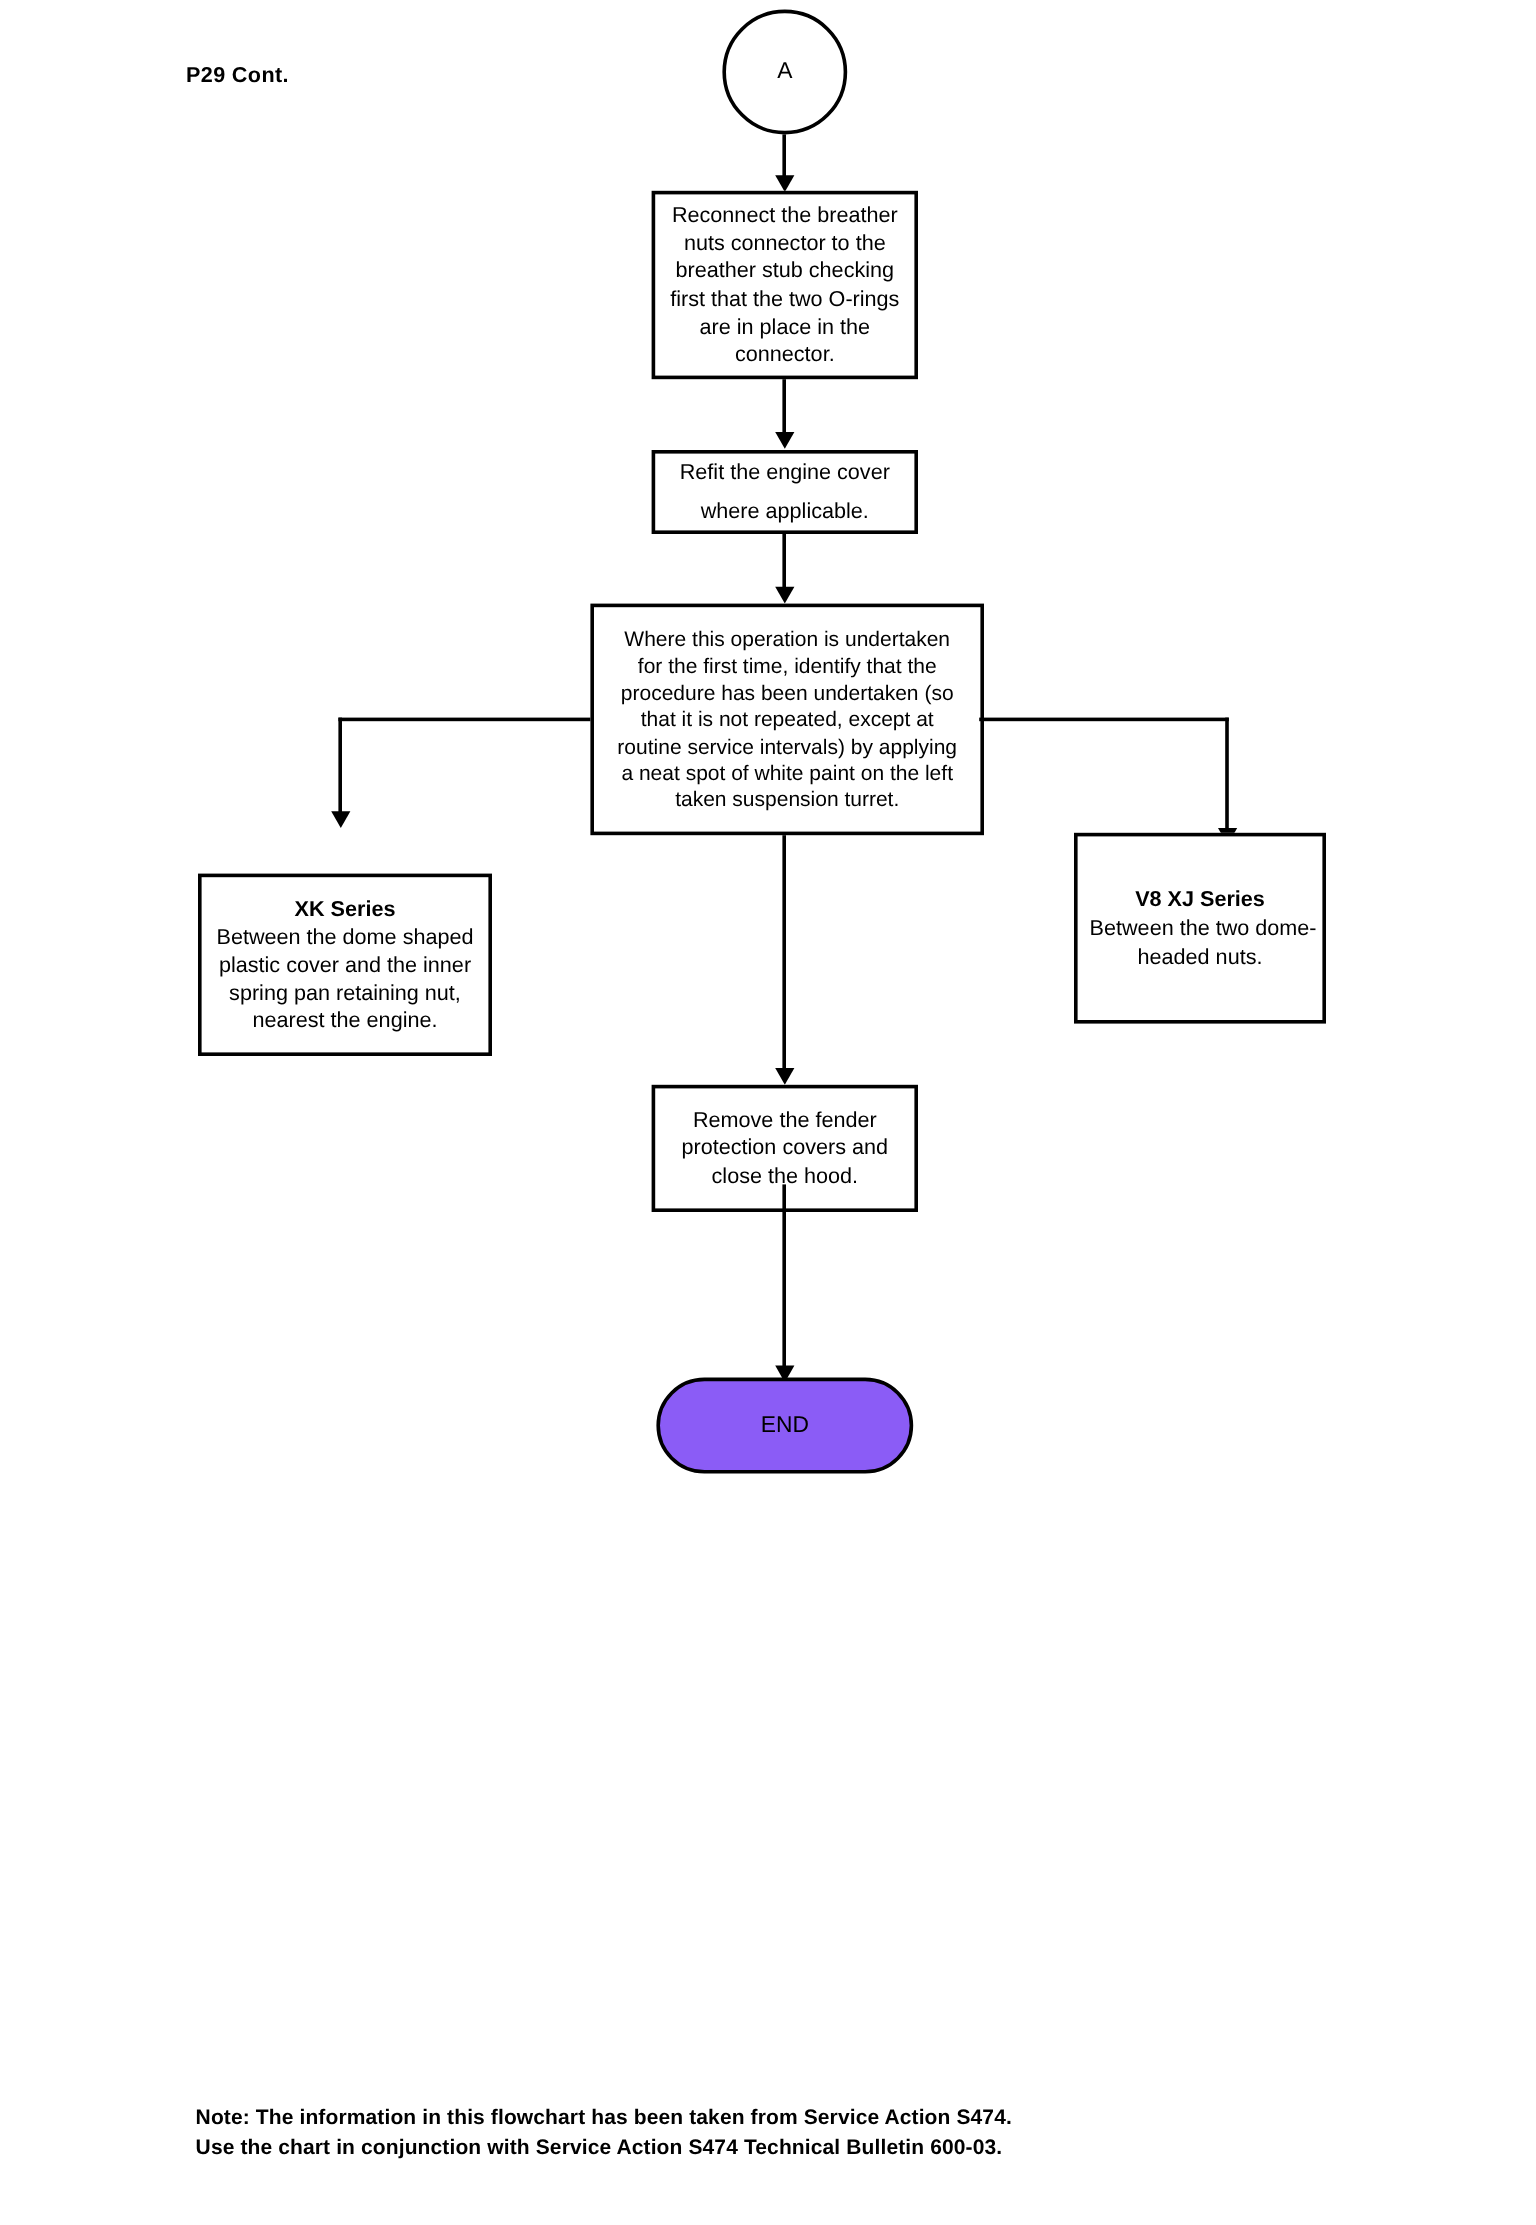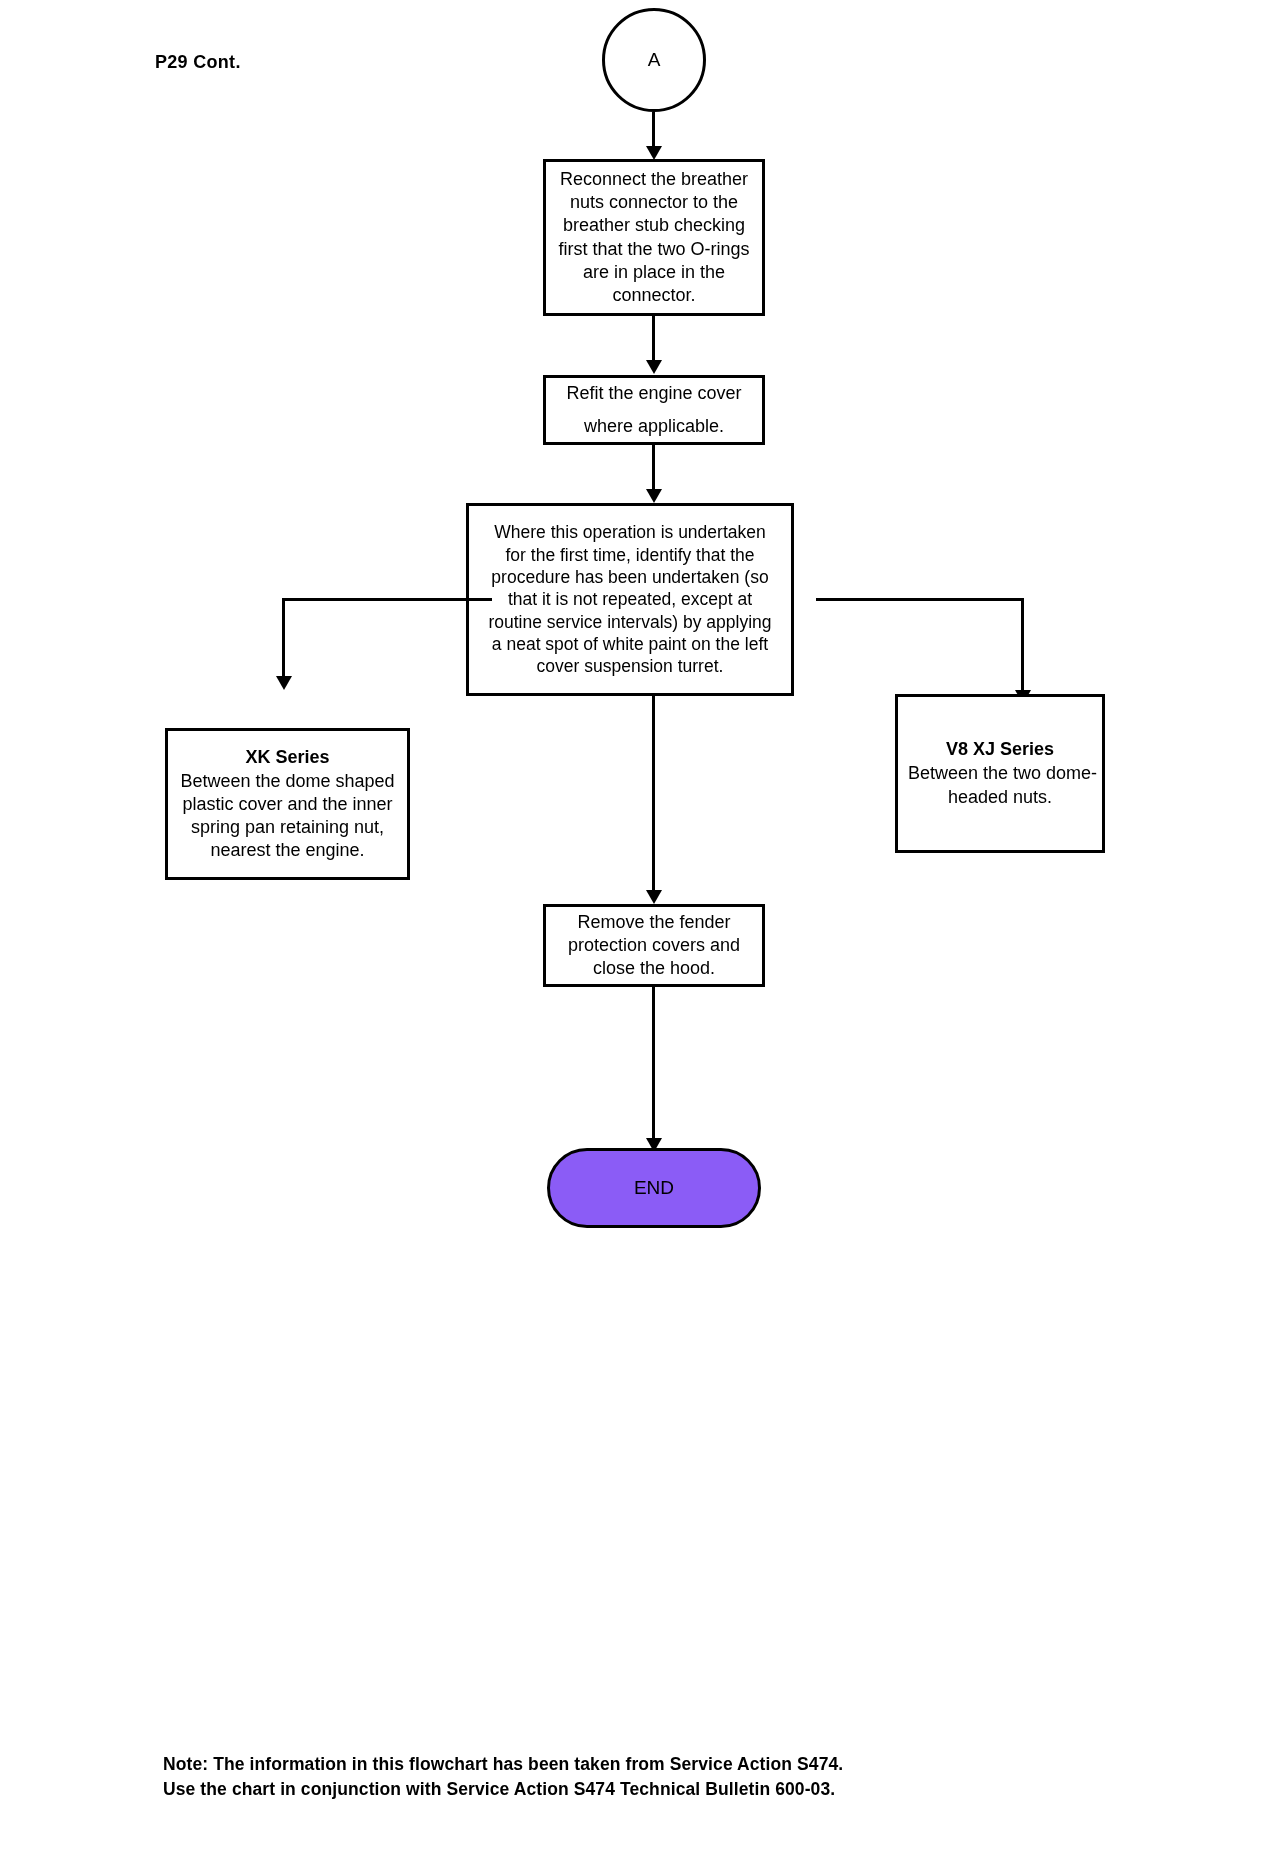--- a/index.html
+++ b/index.html
@@ -124,28 +124,28 @@
   <div class="arrowhead" style="left:546px; top:360px;"></div>
 
   <div class="node" style="left:443px; top:375px; width:222px; height:70px;gap:10px;">
     <span class="ln">Refit the engine cover</span>
     <span class="ln">where applicable.</span>
   </div>
 
   <div class="vline" style="left:552px; top:445px; height:48px;"></div>
   <div class="arrowhead" style="left:546px; top:489px;"></div>
 
-  <div class="node" style="left:366px; top:503px; width:328px; height:193px; font-size:17.5px;">
+  <div class="node" style="left:392px; top:503px; width:328px; height:193px; font-size:17.5px;">
     <span class="ln">Where this operation is undertaken</span>
     <span class="ln">for the first time, identify that the</span>
     <span class="ln">procedure has been undertaken (so</span>
     <span class="ln">that it is not repeated, except at</span>
     <span class="ln">routine service intervals) by applying</span>
     <span class="ln">a neat spot of white paint on the left</span>
-    <span class="ln">cover suspension turret.</span>
+    <span class="ln">taken suspension turret.</span>
   </div>
 
   <div class="hline" style="left:182px; top:598px; width:210px;"></div>
   <div class="vline" style="left:182px; top:598px; height:82px;"></div>
   <div class="arrowhead" style="left:176px; top:676px;"></div>
 
   <div class="hline" style="left:716px; top:598px; width:208px;"></div>
   <div class="vline" style="left:921px; top:598px; height:96px;"></div>
   <div class="arrowhead" style="left:915px; top:690px;"></div>
 
@@ -159,21 +159,21 @@
 
   <div class="node" style="left:795px; top:694px; width:210px; height:159px;">
     <span class="ttl">V8 XJ Series</span>
     <span class="ln">Between the two dome-</span>
     <span class="ln">headed nuts.</span>
   </div>
 
   <div class="vline" style="left:552px; top:696px; height:198px;"></div>
   <div class="arrowhead" style="left:546px; top:890px;"></div>
 
-  <div class="node" style="left:443px; top:904px; width:222px; height:83px;">
+  <div class="node" style="left:443px; top:904px; width:222px; height:106px;">
     <span class="ln">Remove the fender</span>
     <span class="ln">protection covers and</span>
     <span class="ln">close the hood.</span>
   </div>
 
   <div class="vline" style="left:552px; top:987px; height:165px;"></div>
   <div class="arrowhead" style="left:546px; top:1138px;"></div>
 
   <div class="terminal-round" style="left:447px; top:1148px; width:214px; height:80px;">
     <span>END</span>

